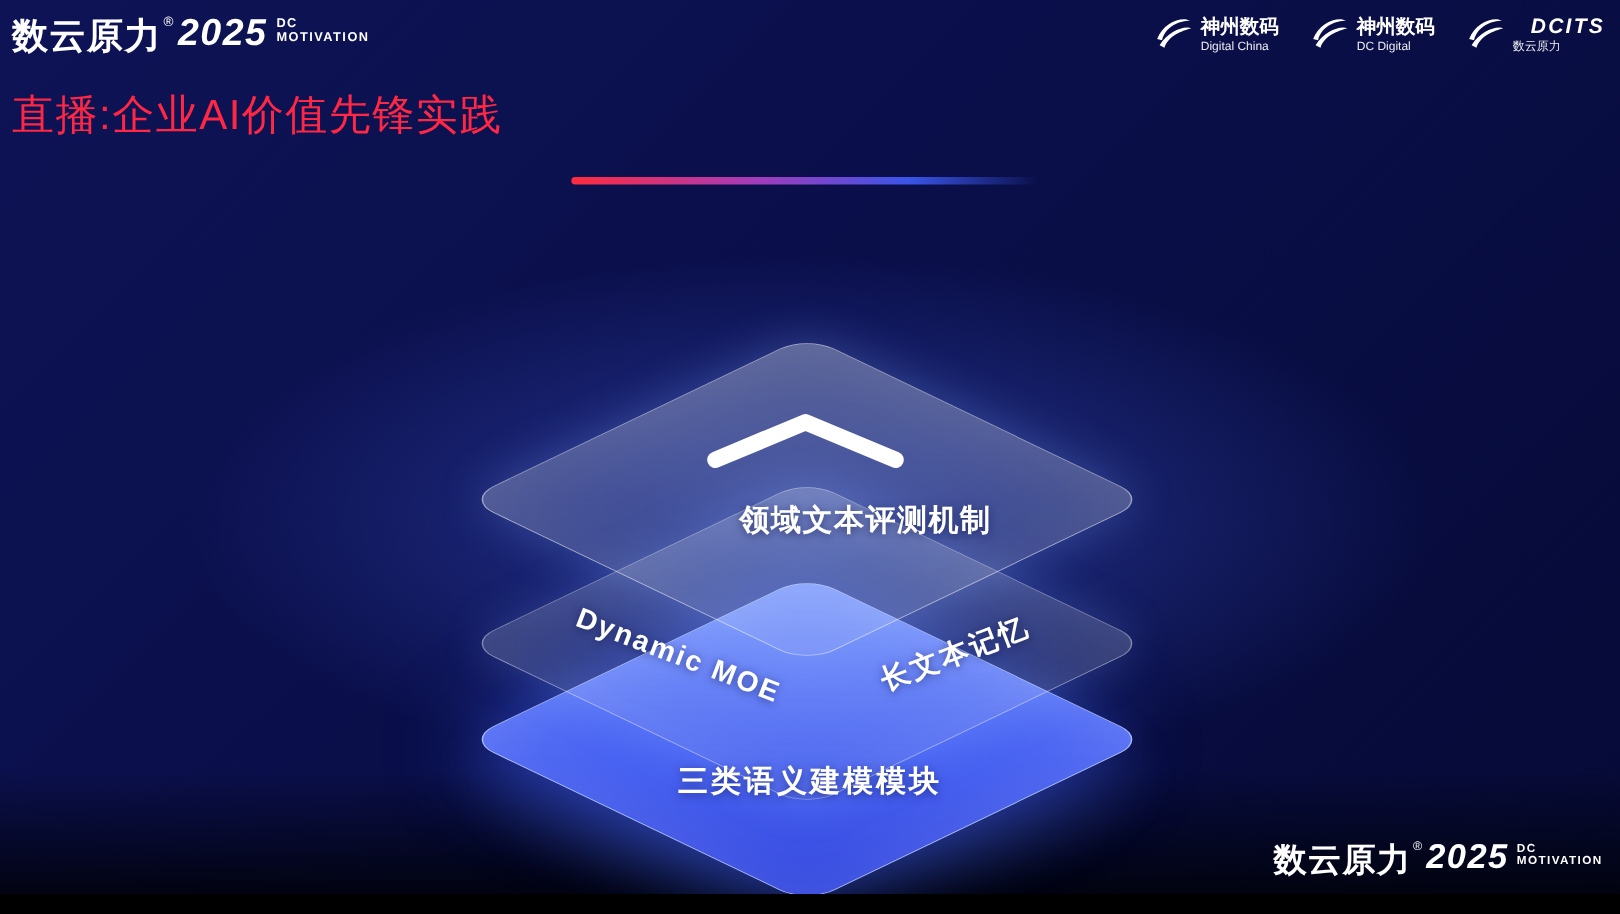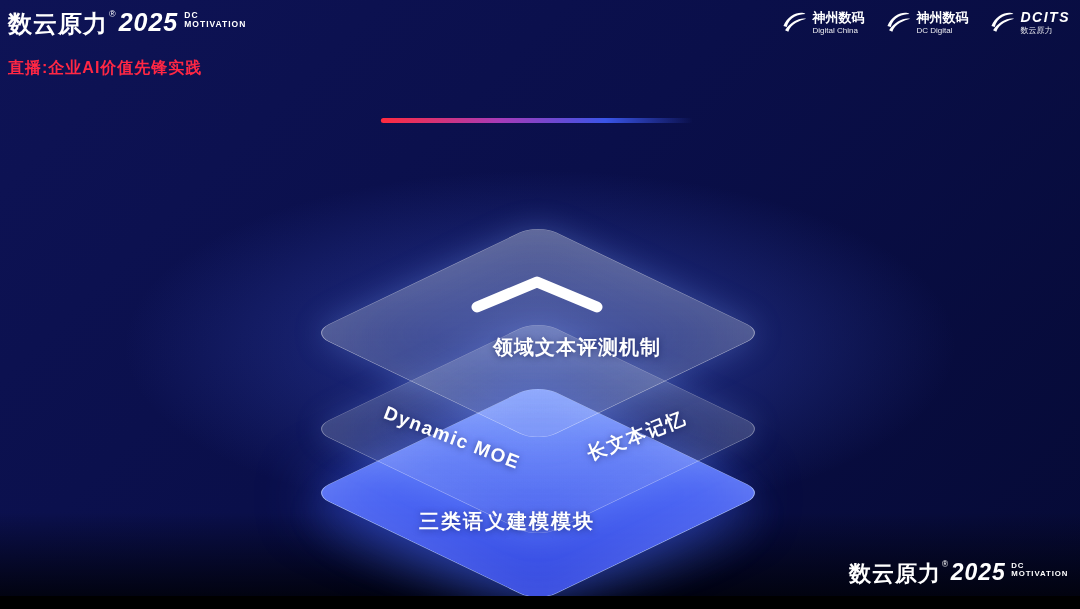--- a/index.html
+++ b/index.html
@@ -15,29 +15,29 @@
   
   .brand{position:absolute;display:flex;align-items:flex-start;white-space:nowrap;}
   .brand-top{left:8px;top:8px;}
   .brand-bottom{right:12px;bottom:8px;transform:scale(0.92);transform-origin:right bottom;}
   .brand-cn{font-size:24px;font-weight:800;letter-spacing:1px;}
   .brand-reg{font-size:9px;margin:1px 1px 0 1px;}
   .brand-year{font-size:25px;font-weight:800;font-style:italic;letter-spacing:1px;margin-left:2px;}
   .brand-sub{display:flex;flex-direction:column;margin-left:6px;margin-top:3px;line-height:1.05;}
   .brand-sub span{font-size:8.5px;font-weight:700;letter-spacing:1px;}
 
-  .subtitle{position:absolute;left:8px;top:58px;font-size:16px;font-weight:700;color:#ff2744;letter-spacing:1px;}
+  .subtitle{position:absolute;left:8px;top:58px;font-size:28px;font-weight:400;color:#ff2744;letter-spacing:1px;}
 
   .partners{position:absolute;right:10px;top:9px;display:flex;gap:20px;align-items:center;}
   .partner{display:flex;align-items:flex-end;gap:6px;}
   .partner svg{width:26px;height:26px;flex:0 0 auto;}
   .partner-text{display:flex;flex-direction:column;line-height:1.2;}
   .partner-name{font-size:13px;font-weight:700;}
   .partner-sub{font-size:8px;opacity:.92;}
-  .partner:nth-child(3) .partner-name{font-style:italic;letter-spacing:1.5px;font-size:14px;}
+  .partner:nth-child(3) .partner-name{font-style:italic;letter-spacing:1.5px;font-size:14px;margin-left:12px;}
 
   
   .title-cn{position:absolute;left:50%;top:56px;transform:translateX(-50%);
     font-size:30px;font-weight:800;color:#f0a83c;letter-spacing:1.5px;white-space:nowrap;}
   .divider{position:absolute;left:50%;top:118px;transform:translateX(-51%);width:312px;height:5px;border-radius:3px;
     background:linear-gradient(90deg,#ff2b3e 0%,#a73bb8 38%,#3a55e8 72%,rgba(40,70,220,0) 100%);}
   .title-en{position:absolute;left:50%;top:152px;transform:translateX(-50%);
     font-size:31px;font-weight:700;letter-spacing:0.5px;white-space:nowrap;}
   .title-en .word{margin:0 7px;}
   .title-en .cap{color:#3f7bf6;}
@@ -58,21 +58,21 @@
   .layer-bottom{top:332px;z-index:1;transform:scaleY(0.48) rotate(45deg);
     background:linear-gradient(135deg,#7290ff 0%,#4a64f2 55%,#3246dd 100%);
     border:1.5px solid rgba(180,200,255,0.85);
     box-shadow:0 14px 70px rgba(60,95,255,0.55), inset 0 0 50px rgba(255,255,255,0.12);}
 
   .diagram-label{position:absolute;z-index:5;white-space:nowrap;text-shadow:0 1px 6px rgba(0,10,60,0.5);}
   .chevron{left:537px;top:296px;transform:translate(-50%,-50%);}
   .label-top{left:537px;top:347px;transform:translate(-50%,-50%);font-size:20px;font-weight:700;letter-spacing:1px;margin-left:40px;}
   .label-moe{left:452px;top:438px;transform:translate(-50%,-50%) rotate(21deg);font-size:19px;font-weight:600;letter-spacing:1.5px;}
   .label-memory{left:637px;top:436px;transform:translate(-50%,-50%) rotate(-21deg);font-size:19px;font-weight:700;letter-spacing:2px;}
-  .label-bottom{left:507px;top:521px;transform:translate(-50%,-50%);font-size:20px;font-weight:700;letter-spacing:2px;}
+  .label-bottom{left:540px;top:521px;transform:translate(-50%,-50%);font-size:20px;font-weight:700;letter-spacing:2px;}
 </style>
 </head>
 <body>
 
 <div class="stage">
 
   <div class="brand brand-top">
     <span class="brand-cn">数云原力</span>
     <span class="brand-reg">®</span>
     <span class="brand-year">2025</span>

